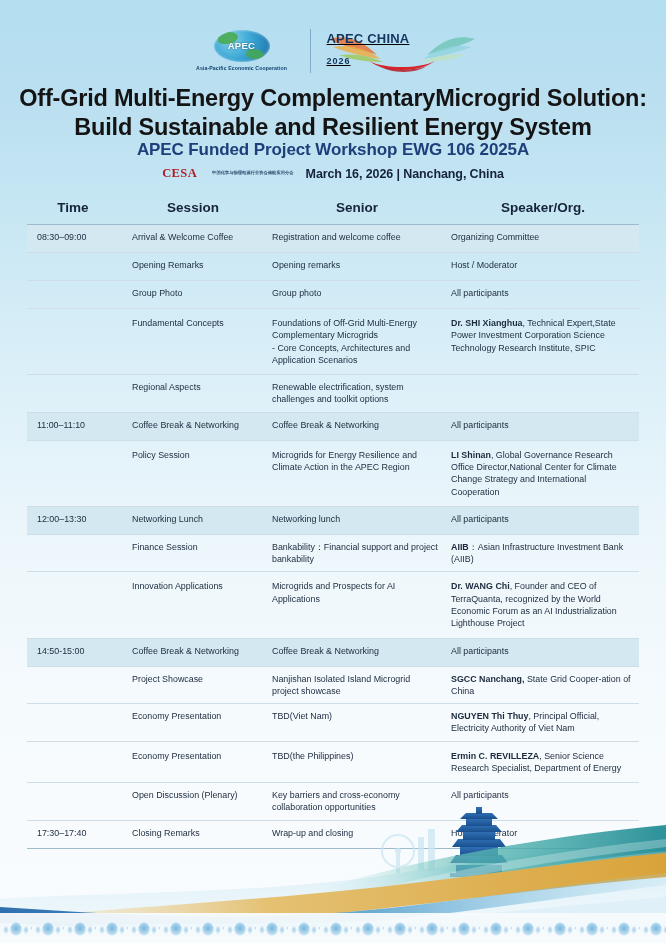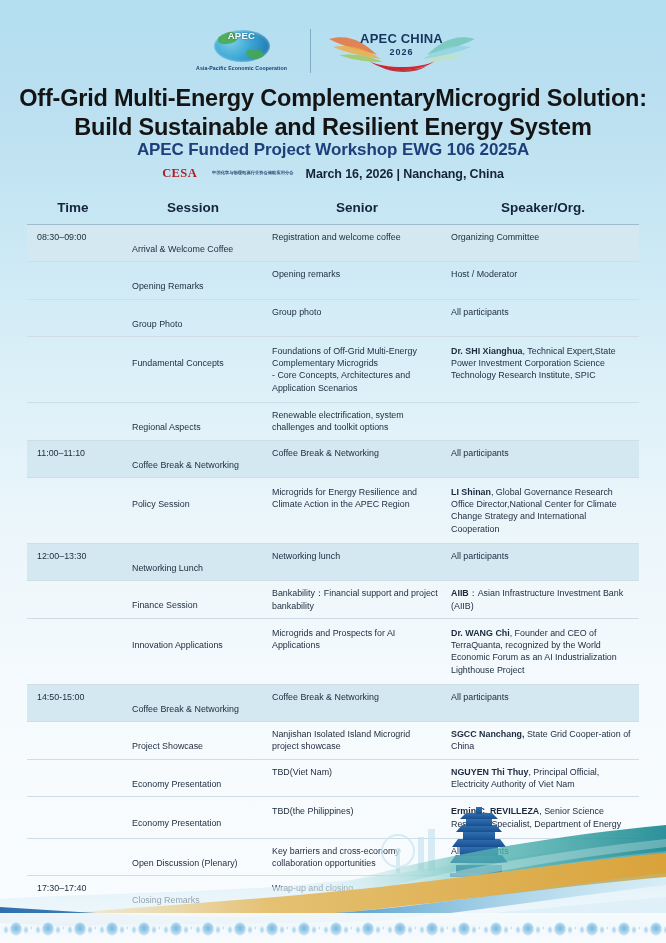--- a/index.html
+++ b/index.html
@@ -50,21 +50,21 @@
     width: 104px;
   }
   .apec-globe {
     width: 56px; height: 32px;
     border-radius: 50%;
     background:
       radial-gradient(circle at 30% 30%, #7fd0e8 0%, #3aa6d4 45%, #1d6fa8 100%);
     position: relative;
     overflow: hidden;
     box-shadow: inset 0 0 3px rgba(255,255,255,.6);
-    display: flex; justify-content: center;
+    display: flex; align-items: center; justify-content: center;
   }
   .apec-globe::before {
     content: "";
     position: absolute;
     top: 2px; left: 4px;
     width: 20px; height: 12px;
     background: #49a949;
     border-radius: 50% 40% 60% 30%;
     opacity: .85;
   }
@@ -97,23 +97,24 @@
   }
   .logo-divider {
     width: 1px; height: 44px;
     background: rgba(25,80,120,.35);
   }
   .china-logo {
     position: relative;
     width: 150px; height: 52px;
     display: flex;
     flex-direction: column;
-    align-items: center;
+    align-items: flex-start;
     justify-content: flex-start;
     padding-top: 6px;
+    text-decoration: underline;
   }
   .china-swoosh {
     position: absolute;
     inset: 0;
     z-index: 0;
   }
   .china-text {
     position: relative;
     z-index: 2;
     font-size: 13px;
@@ -121,21 +122,21 @@
     color: #15355e;
     letter-spacing: .2px;
   }
   .china-year {
     position: relative;
     z-index: 2;
     font-size: 9px;
     font-weight: bold;
     color: #15355e;
     letter-spacing: 1px;
-    margin-top: 1px;
+    margin-top: 10px;
   }
 
   
   .main-title {
     position: absolute;
     top: 84px; left: 18px; right: 18px;
     text-align: center;
     font-size: 23.5px;
     font-weight: bold;
     line-height: 1.24;
@@ -223,21 +224,21 @@
     font-size: 8.9px;
     color: #1b2a3d;
     line-height: 1.38;
     padding: 6px 0 6px 0;
   }
   .arow .col-time {
     padding-left: 10px;
     font-size: 8.9px;
     color: #1b2a3d;
   }
-  .arow .col-sess  { padding-left: 13px; padding-right: 6px; margin-top: 12px; }
+  .arow .col-sess  { padding-left: 13px; padding-right: 6px; }
   .arow .col-topic { padding-left: 5px;  padding-right: 8px; }
   .arow .col-speak { padding-left: 4px;  padding-right: 8px; }
 
   .arow.tall > div { padding-top: 8px; padding-bottom: 8px; }
 
   .spk-name { font-weight: bold; }
 
   
   .bottom-art {
     position: absolute;

